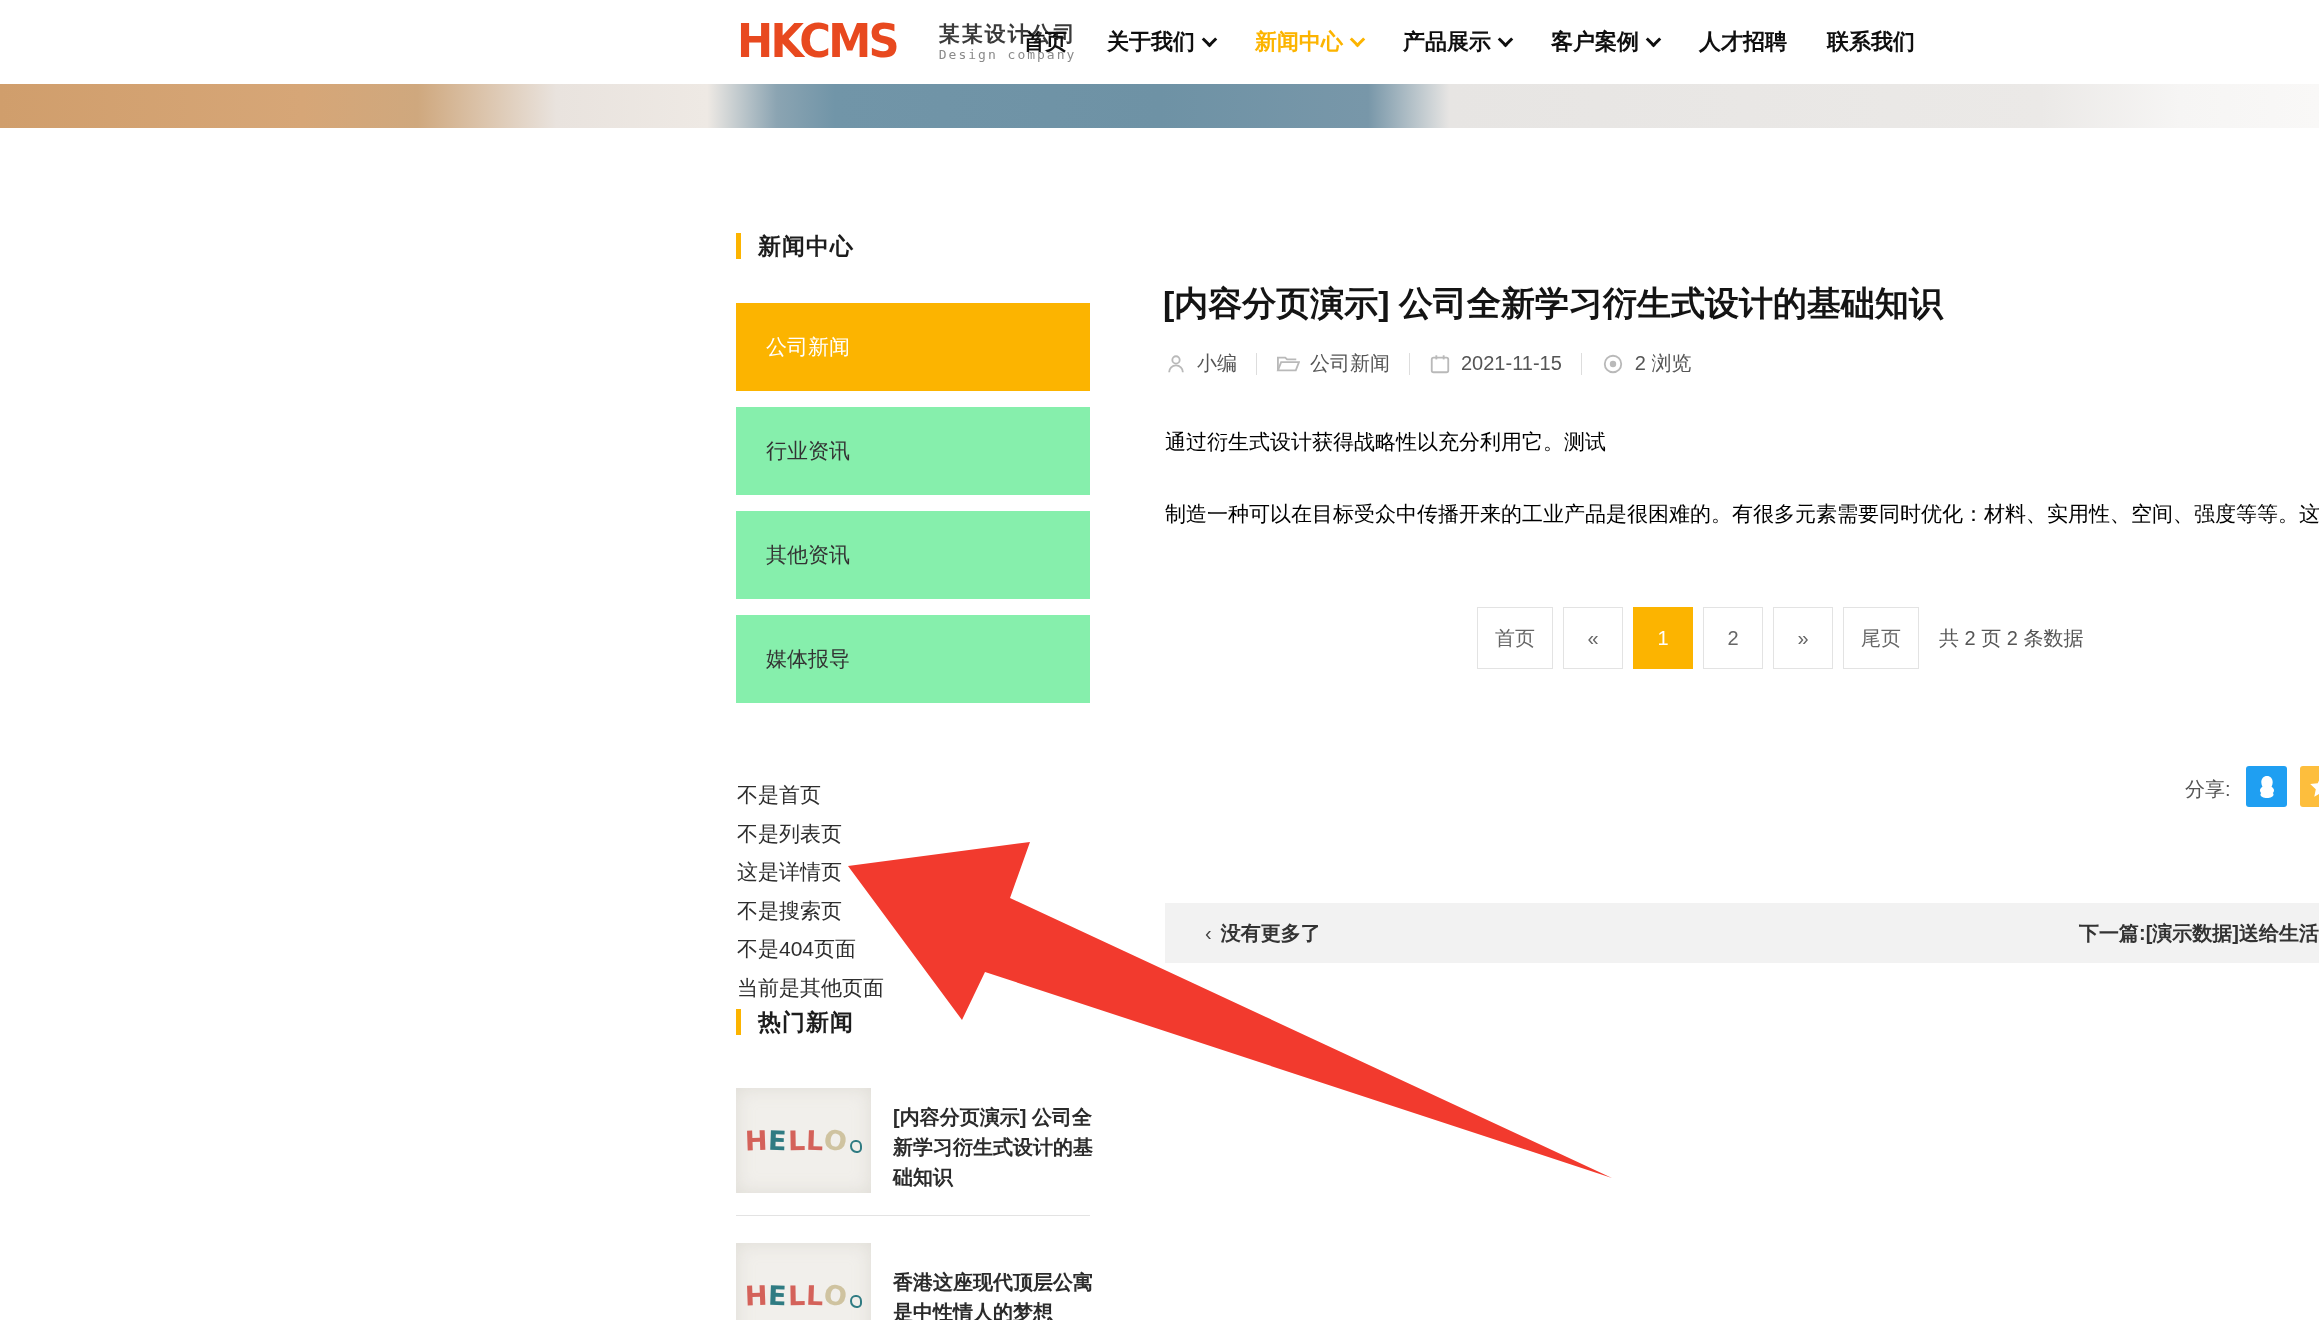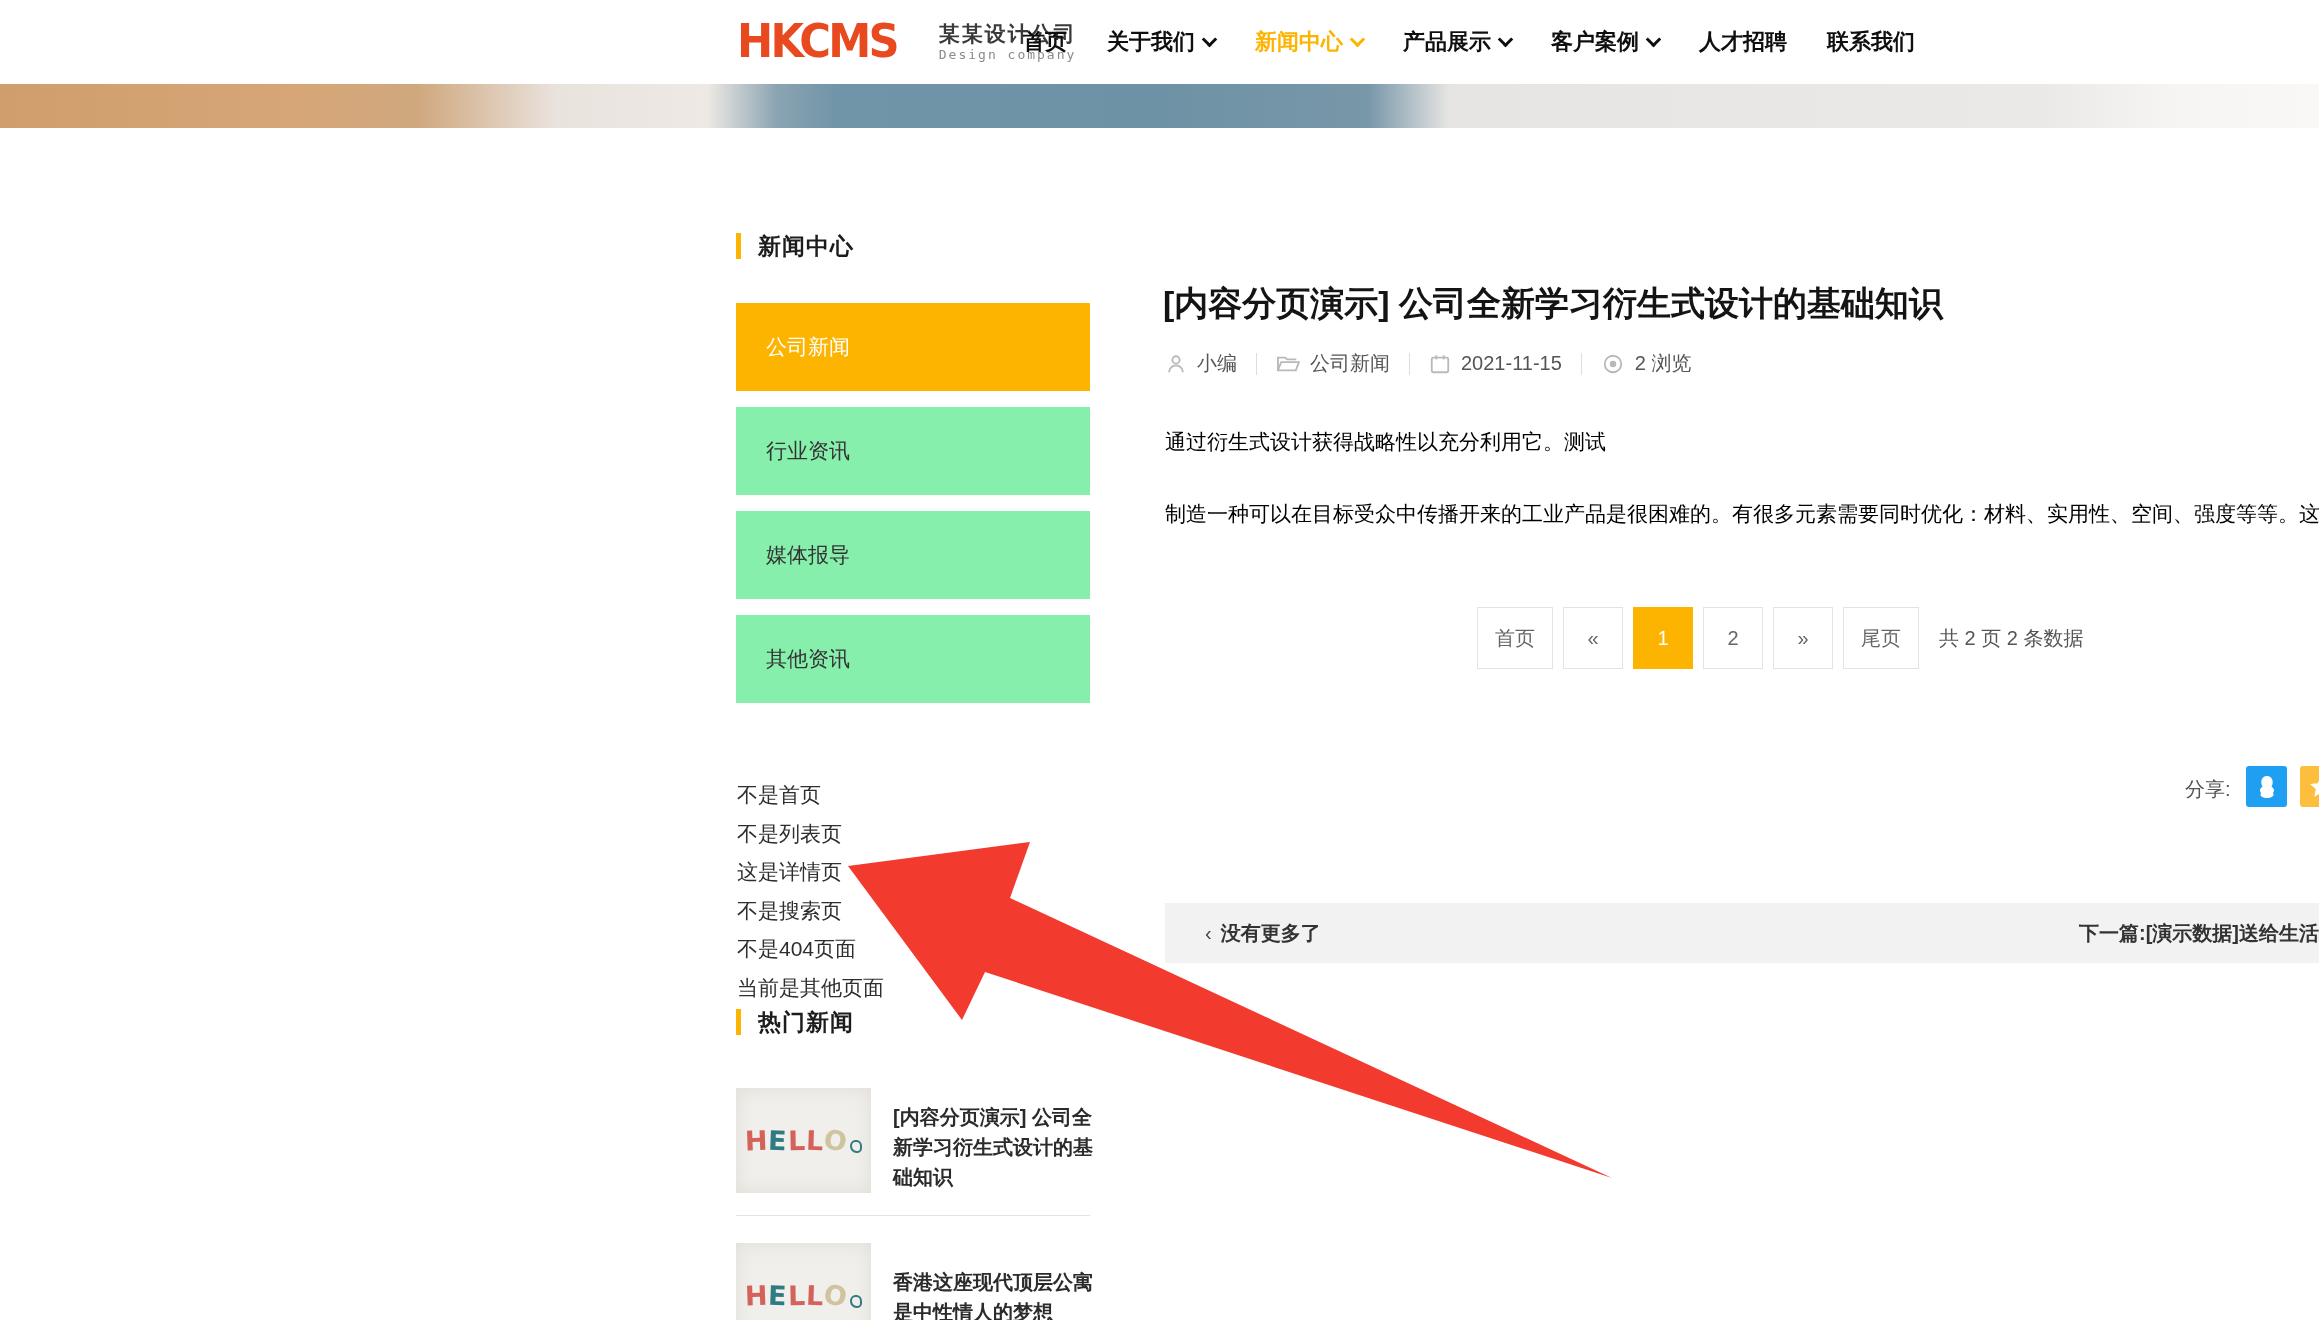--- a/index.html
+++ b/index.html
@@ -129,24 +129,24 @@
   </div>
 
   <div class="side-menu">
     <div class="menu-item active">
       <span>公司新闻</span>
     </div>
     <div class="menu-item">
       <span>行业资讯</span>
     </div>
     <div class="menu-item">
+      <span>其他资讯</span>
+    </div>
+    <div class="menu-item">
       <span>媒体报导</span>
-    </div>
-    <div class="menu-item">
-      <span>其他资讯</span>
     </div>
   </div>
 
   <div class="debug-list">
     <div>不是首页</div>
     <div>不是列表页</div>
     <div>这是详情页</div>
     <div>不是搜索页</div>
     <div>不是404页面</div>
     <div>当前是其他页面</div>

